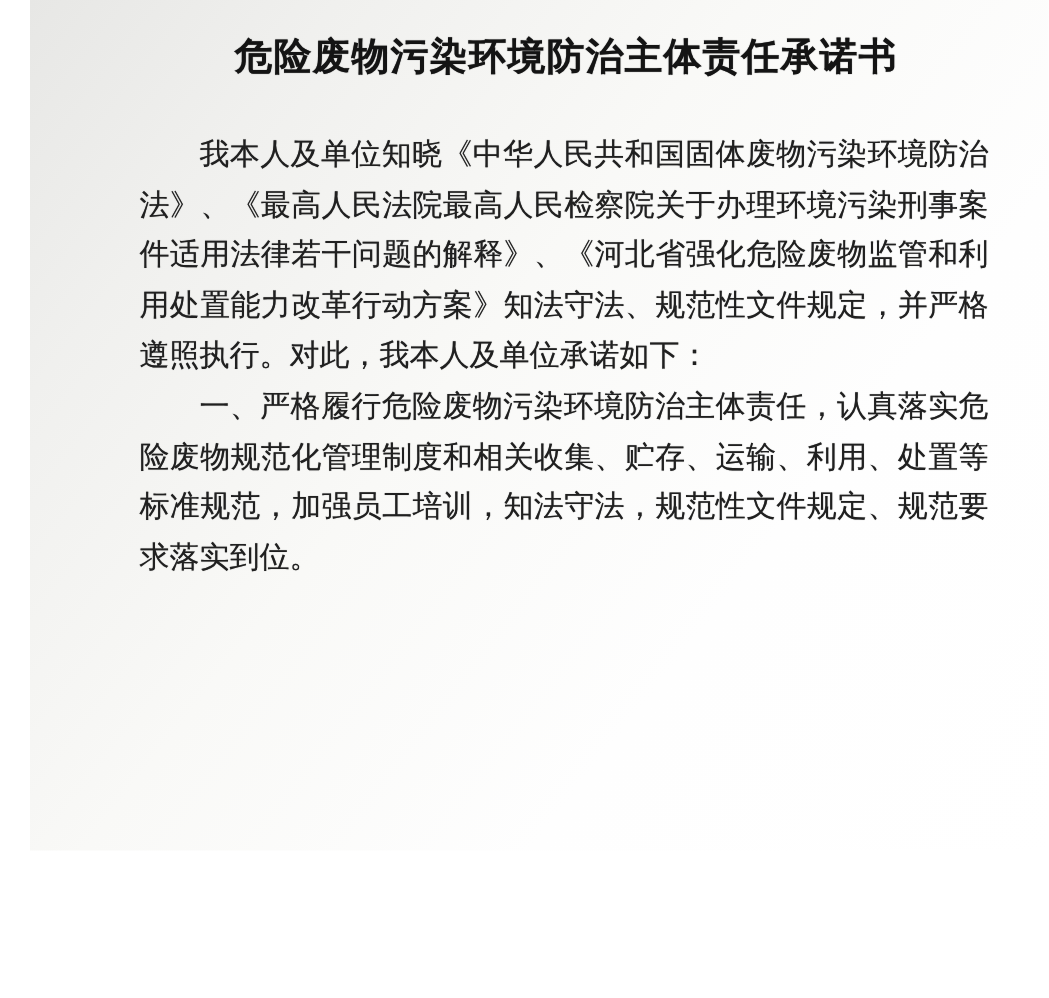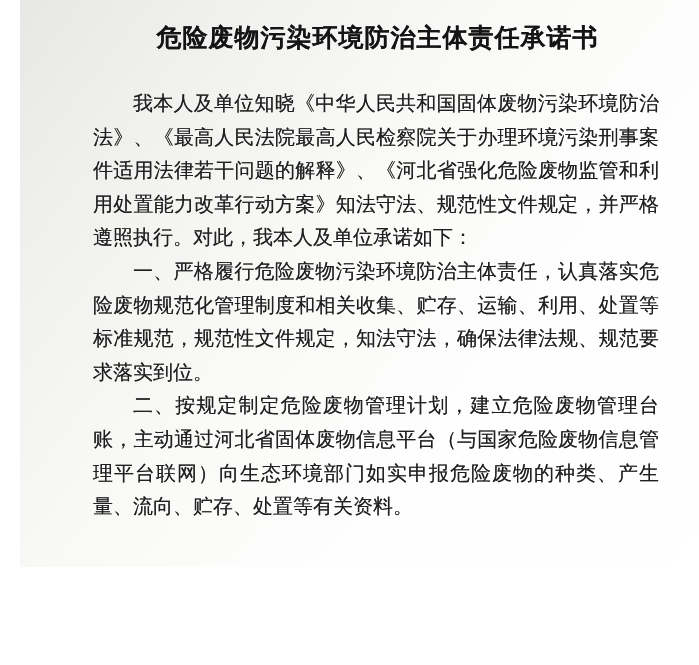--- a/index.html
+++ b/index.html
@@ -46,16 +46,15 @@
     text-shadow: 0 0 0.5px rgba(25,25,25,0.65);
   }
 </style>
 </head>
 <body>
 
 <div class="page">
   <h1 class="title">危险废物污染环境防治主体责任承诺书</h1>
   <div class="doc-body">
     <p class="para">我本人及单位知晓《中华人民共和国固体废物污染环境防治法》、《最高人民法院最高人民检察院关于办理环境污染刑事案件适用法律若干问题的解释》、《河北省强化危险废物监管和利用处置能力改革行动方案》知法守法、规范性文件规定，并严格遵照执行。对此，我本人及单位承诺如下：</p>
-    <p class="para">一、严格履行危险废物污染环境防治主体责任，认真落实危险废物规范化管理制度和相关收集、贮存、运输、利用、处置等标准规范，规范性文件规定，知法守法，确保法律法规、规范要求落实到位。</p>
-    <p class="para">二、按规定制定危险废物管理计划，建立危险废物管理台账，主动通过河北省固体废物信息平台（与国家危险废物信息管理平台联网）向生态环境部门如实申报危险废物的种类、产生量、流向、贮存、处置等有关资料。</p>
+    <p class="para">一、严格履行危险废物污染环境防治主体责任，认真落实危险废物规范化管理制度和相关收集、贮存、运输、利用、处置等标准规范，加强员工培训，知法守法，规范性文件规定、规范要求落实到位。</p>
   </div>
 </div>
 
 </body></html>

